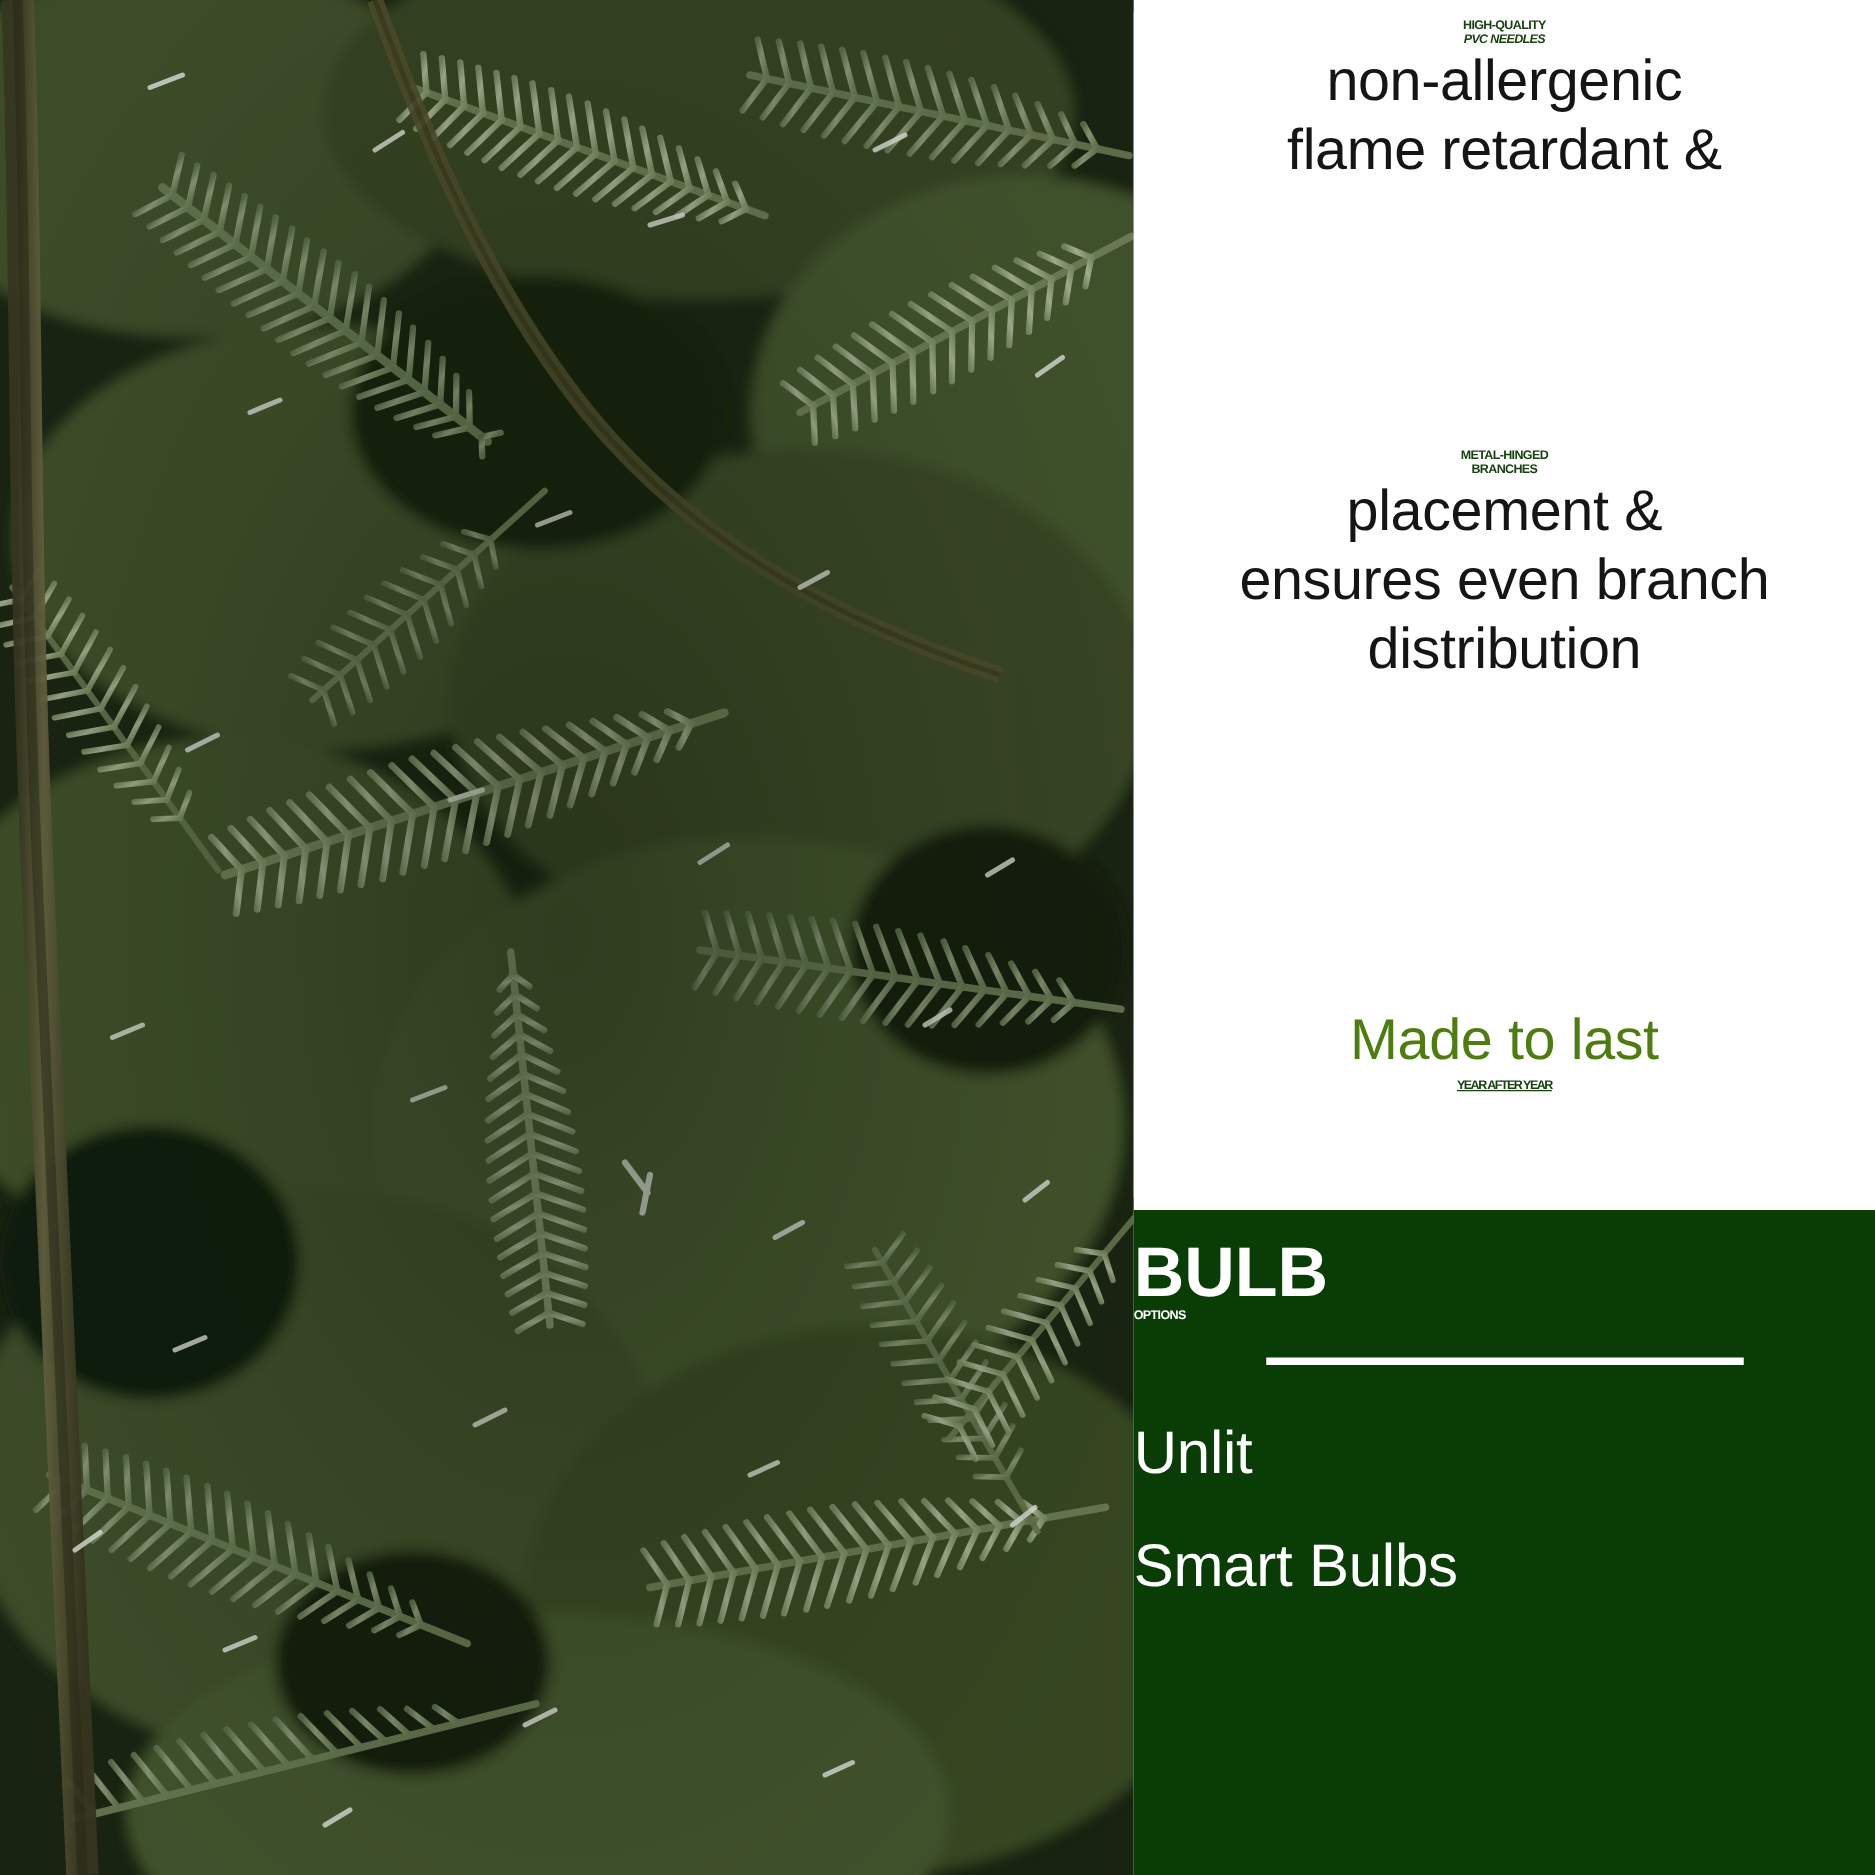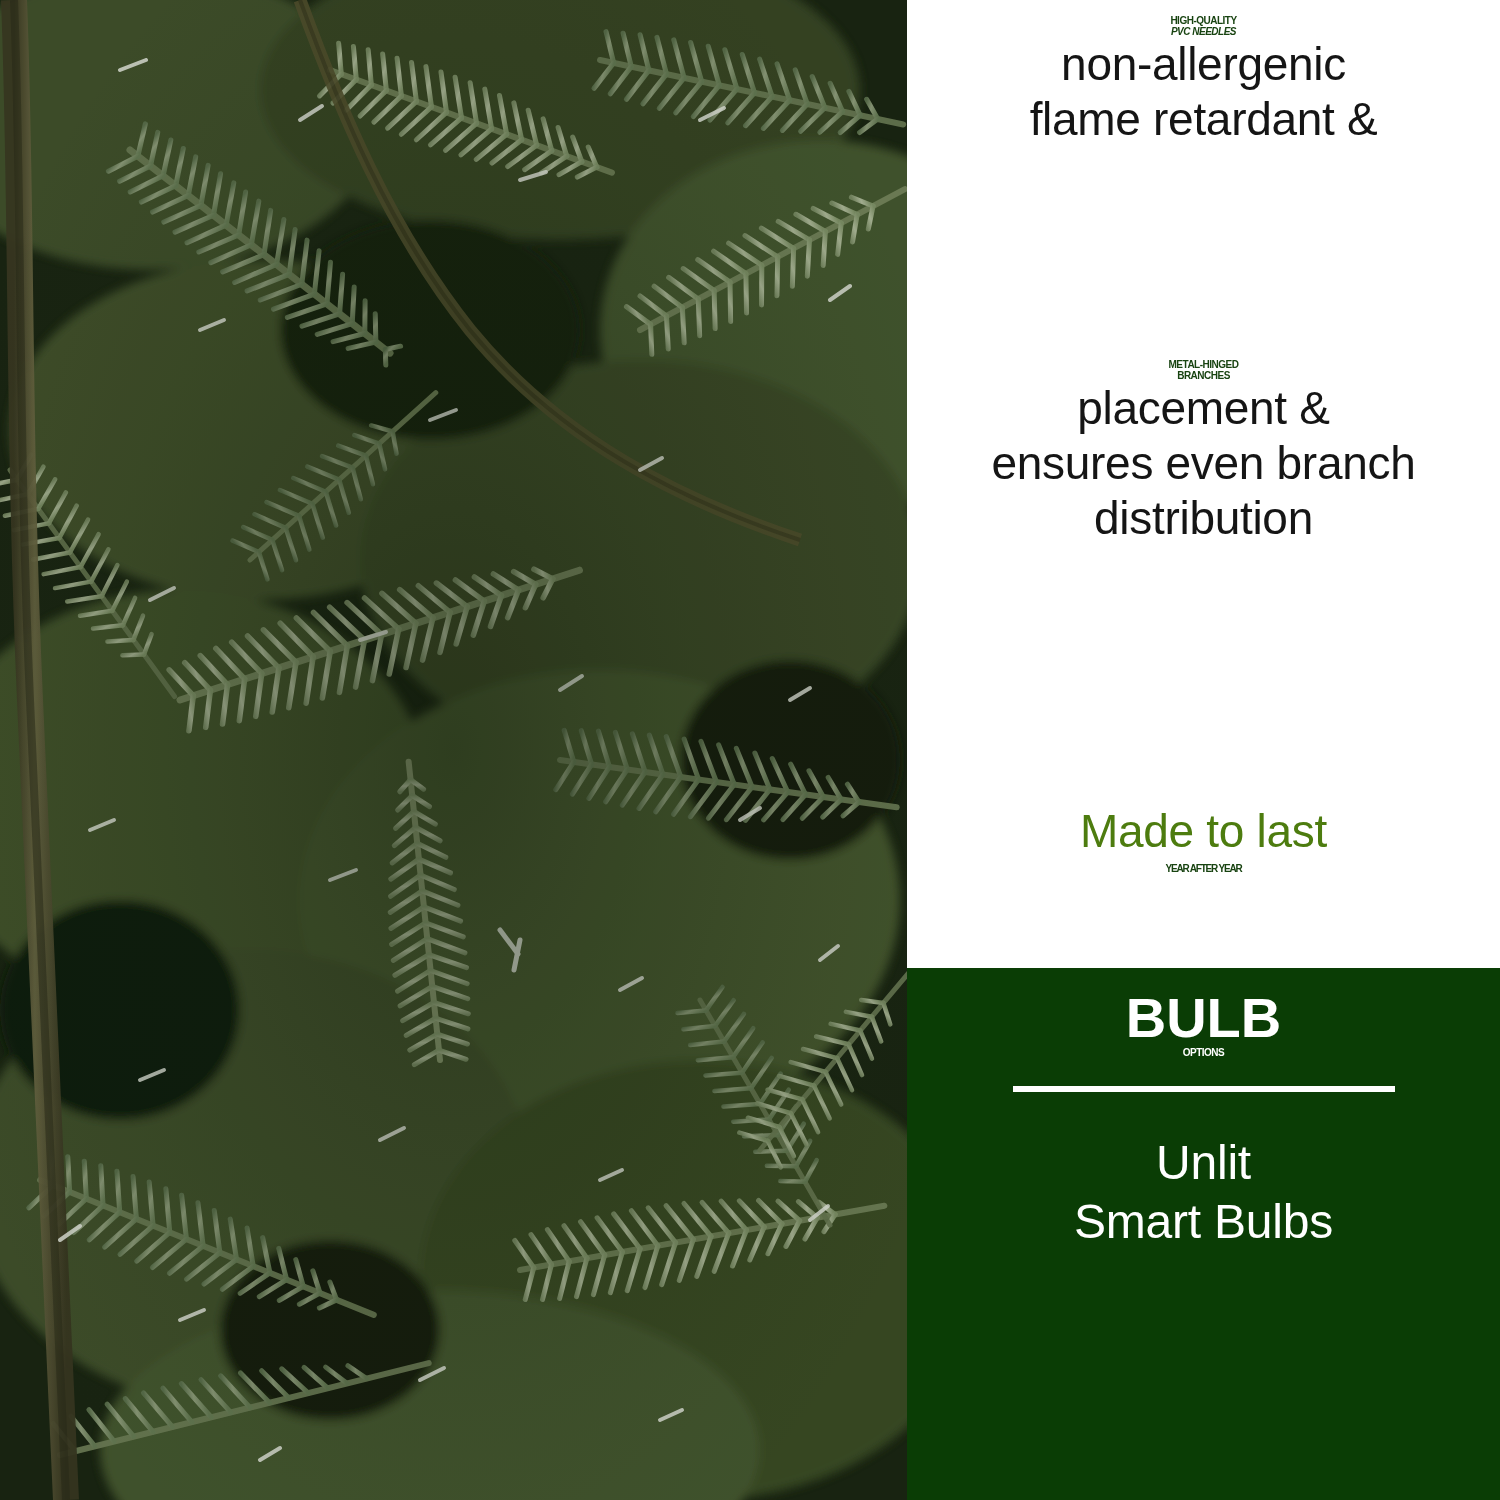--- a/index.html
+++ b/index.html
@@ -93,33 +93,33 @@
     letter-spacing: -0.3px;
   }
   .lasting-strong {
     color: #184311;
     font-weight: bold;
     font-size: 54px;
     line-height: 1.15;
     letter-spacing: -1.2px;
     white-space: nowrap;
     margin-top: 6px;
+    text-decoration: underline;
   }
 
   
   #bulb-panel {
     position: absolute;
     left: 0;
     top: 968px;
     width: 593px;
     height: 532px;
     background: #0a3d05;
     box-sizing: border-box;
     padding-top: 22px;
-    text-align: center;
   }
 
   .bulb-title {
     color: #ffffff;
     font-weight: bold;
     font-size: 56px;
     line-height: 1.0;
     letter-spacing: 0px;
   }
   .bulb-title .line2 {
@@ -139,20 +139,21 @@
   .bulb-options-list {
     margin-top: 42px;
     color: #ffffff;
     font-size: 48px;
     font-weight: normal;
     line-height: 1.22;
     letter-spacing: -0.2px;
   }
   .bulb-options-list .opt {
     display: block;
+    margin-top: 32px;
   }
 </style>
 </head>
 <body>
 
 <div id="page">
 
   <div id="photo-panel">
     <svg viewBox="0 0 907 1500" preserveAspectRatio="xMidYMid slice">
       <defs>

